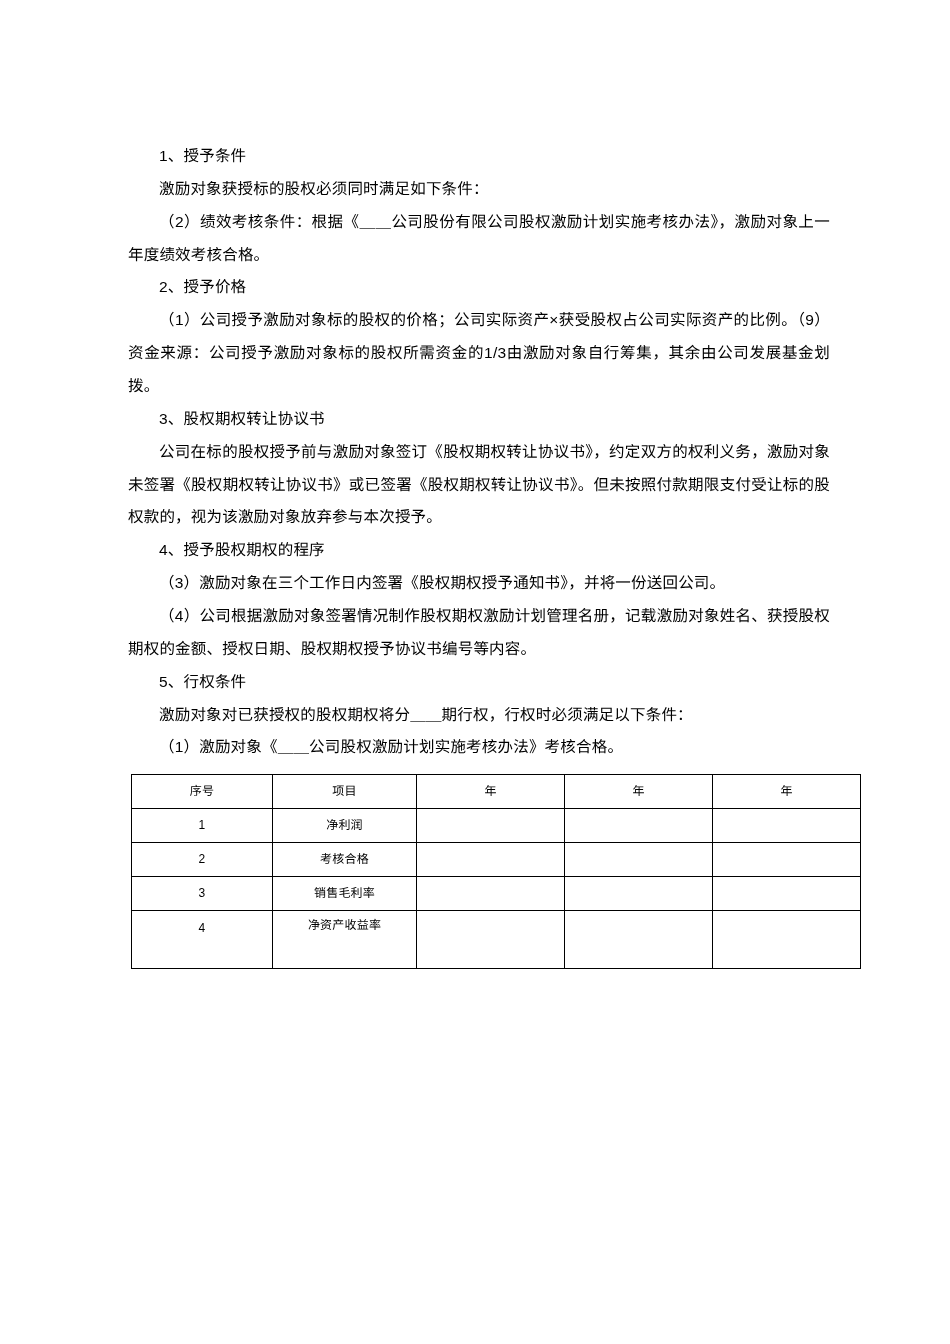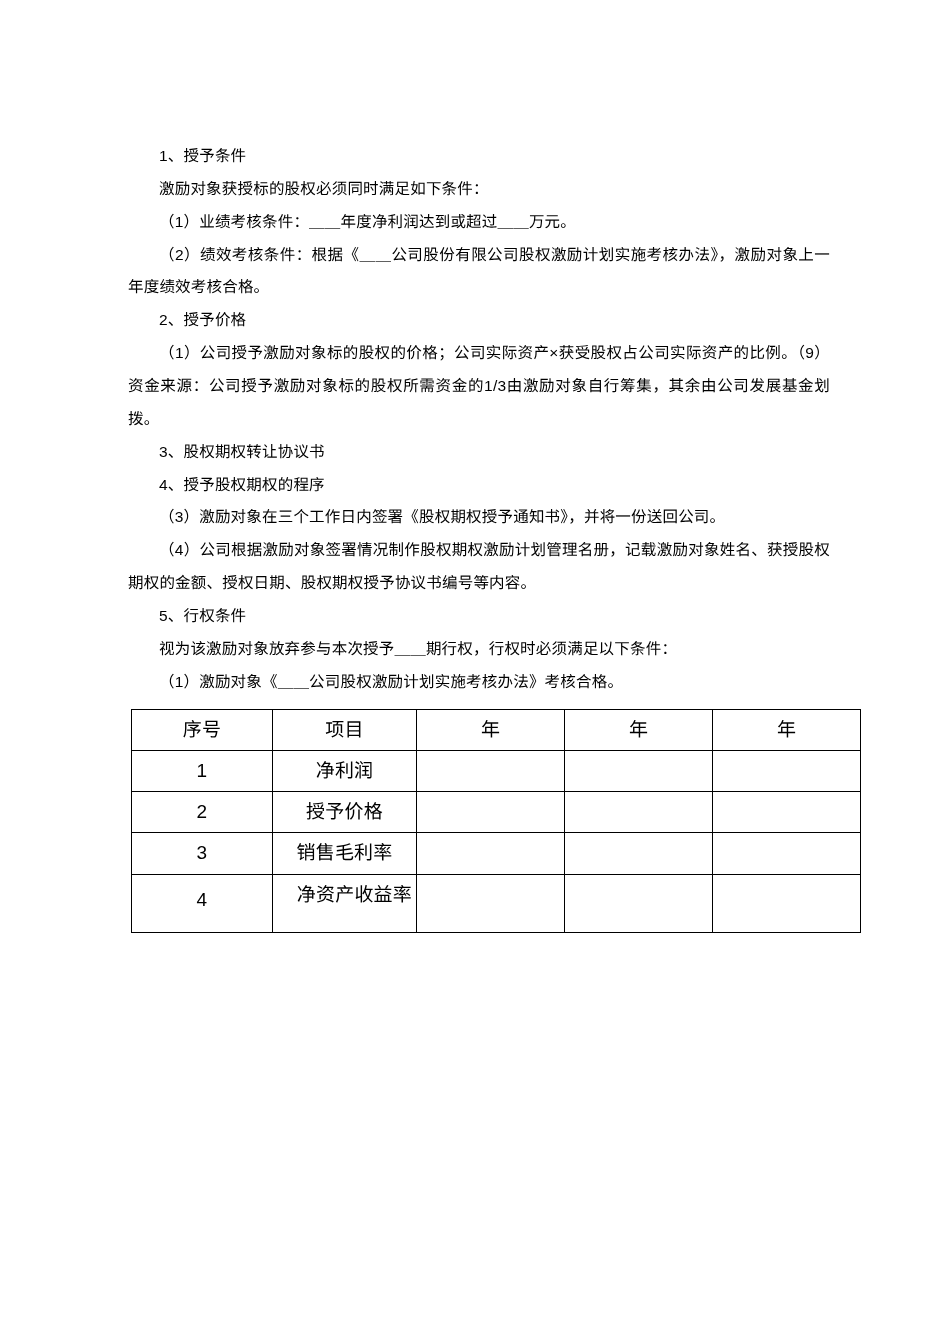--- a/index.html
+++ b/index.html
@@ -46,21 +46,21 @@
   table.fin-table {
     border-collapse: collapse;
     width: 685px;
     margin-top: 10px;
     margin-left: 3px;
     table-layout: fixed;
   }
   table.fin-table td {
     border: 1px solid #000000;
     height: 33px;
-    font-size: 19px;
+    font-size: 12px;
     padding: 0 4px;
     vertical-align: middle;
   }
   td.c-idx {
     width: 132px;
     text-align: center;
   }
   td.c-item {
     width: 135px;
     text-align: center;
@@ -72,67 +72,67 @@
   tr.row-tall td {
     height: 52px;
     vertical-align: top;
     padding-top: 5px;
   }
   tr.row-tall td.c-idx {
     vertical-align: top;
   }
   .wrap-item {
     display: block;
-    text-align: right;
+    text-align: center;
     line-height: 1.55;
   }
 </style>
 </head>
 <body>
 
 <div class="page">
   <div class="doc-body">
 
     <p class="p-head">1、授予条件</p>
     <p class="p-item">激励对象获授标的股权必须同时满足如下条件：</p>
-    <p class="p-item">（1）业绩考核条件：＿＿年度净利润达到或超过＿＿万元。</p>
     <p class="p-flow">（2）绩效考核条件：根据《＿＿公司股份有限公司股权激励计划实施考核办法》，激励对象上一年度绩效考核合格。</p>
 
     <p class="p-head">2、授予价格</p>
     <p class="p-flow">（1）公司授予激励对象标的股权的价格；公司实际资产×获受股权占公司实际资产的比例。（9）资金来源：公司授予激励对象标的股权所需资金的1/3由激励对象自行筹集，其余由公司发展基金划拨。</p>
 
     <p class="p-head">3、股权期权转让协议书</p>
+    <p class="p-flow">公司在标的股权授予前与激励对象签订《股权期权转让协议书》，约定双方的权利义务，激励对象未签署《股权期权转让协议书》或已签署《股权期权转让协议书》。但未按照付款期限支付受让标的股权款的，视为该激励对象放弃参与本次授予。</p>
 
     <p class="p-head">4、授予股权期权的程序</p>
     <p class="p-item">（3）激励对象在三个工作日内签署《股权期权授予通知书》，并将一份送回公司。</p>
     <p class="p-flow">（4）公司根据激励对象签署情况制作股权期权激励计划管理名册，记载激励对象姓名、获授股权期权的金额、授权日期、股权期权授予协议书编号等内容。</p>
 
     <p class="p-head">5、行权条件</p>
-    <p class="p-item">视为该激励对象放弃参与本次授予＿＿期行权，行权时必须满足以下条件：</p>
+    <p class="p-item">激励对象对已获授权的股权期权将分＿＿期行权，行权时必须满足以下条件：</p>
     <p class="p-item">（1）激励对象《＿＿公司股权激励计划实施考核办法》考核合格。</p>
 
     <table class="fin-table">
       <tbody>
         <tr>
           <td class="c-idx">序号</td>
           <td class="c-item">项目</td>
           <td class="c-year">年</td>
           <td class="c-year">年</td>
           <td class="c-year">年</td>
         </tr>
         <tr>
           <td class="c-idx">1</td>
           <td class="c-item">净利润</td>
           <td class="c-year"></td>
           <td class="c-year"></td>
           <td class="c-year"></td>
         </tr>
         <tr>
           <td class="c-idx">2</td>
-          <td class="c-item">授予价格</td>
+          <td class="c-item">考核合格</td>
           <td class="c-year"></td>
           <td class="c-year"></td>
           <td class="c-year"></td>
         </tr>
         <tr>
           <td class="c-idx">3</td>
           <td class="c-item">销售毛利率</td>
           <td class="c-year"></td>
           <td class="c-year"></td>
           <td class="c-year"></td>

